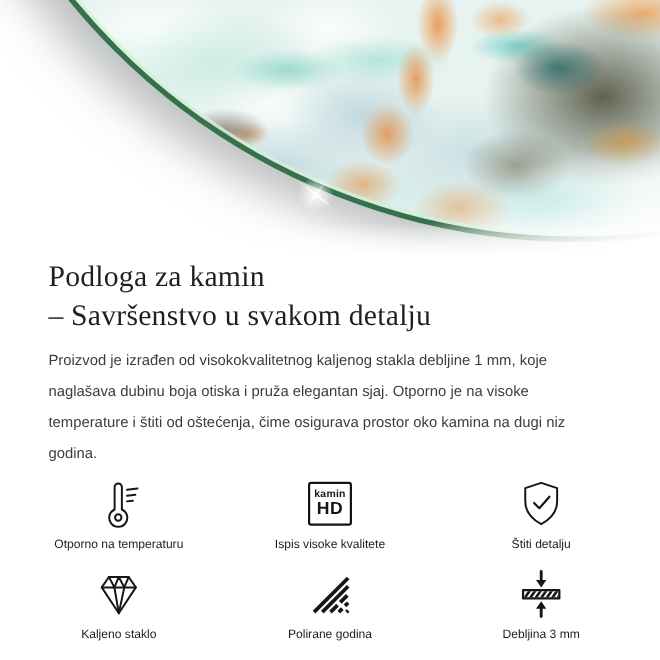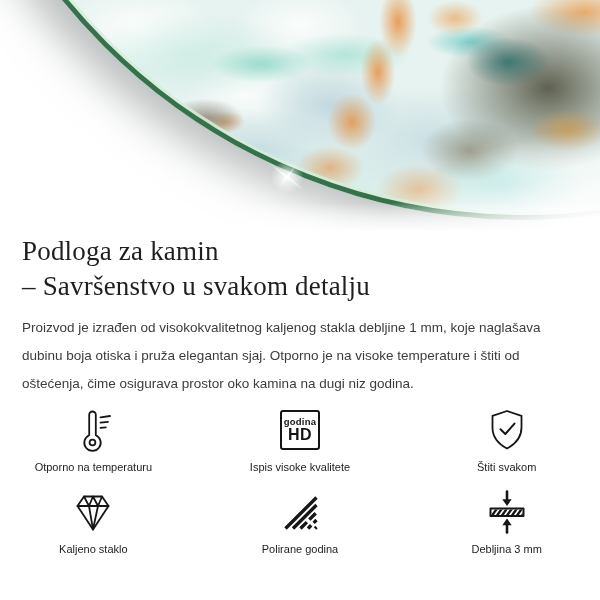--- a/index.html
+++ b/index.html
@@ -88,21 +88,21 @@
     pointer-events: none;
   }
   .sparkle::before, .sparkle::after {
     content: ""; position: absolute; left: 50%; top: 50%;
     background: linear-gradient(to right, rgba(255,255,255,0), #fff 50%, rgba(255,255,255,0));
   }
   .sparkle::before { width: 42px; height: 2px; transform: translate(-50%,-50%) rotate(38deg); }
   .sparkle::after  { width: 26px; height: 2px; transform: translate(-50%,-50%) rotate(-52deg); }
 
   
-  .content { padding: 0 22px; }
+  .content { padding: 0 44px; }
   h1.title {
     margin: 0; padding-top: 4px;
     font-family: "Liberation Serif", serif;
     font-weight: 400;
     font-size: 27px; line-height: 35px;
     color: #1f1f1f;
     letter-spacing: .2px;
   }
   p.desc {
     margin: 10px 0 0;
@@ -170,35 +170,35 @@
             <path d="M31.5 16.6 L39 15.8"></path>
             <path d="M31.5 21.8 L36.8 21.3"></path>
           </svg>
         </div>
         <div class="feature-label">Otporno na temperaturu</div>
       </div>
 
       <div class="feature">
         <div class="icon-box">
           <div class="uhd">
-            <span class="t1">godina</span>
+            <span class="t1">kamin</span>
             <span class="t2">HD</span>
           </div>
         </div>
         <div class="feature-label">Ispis visoke kvalitete</div>
       </div>
 
       <div class="feature">
         <div class="icon-box">
           <svg class="ico" width="48" height="48" viewBox="0 0 48 48">
             <path d="M24 5 L38.5 9.8 V21.5 C38.5 31.3 32.3 38.1 24 42.5 C15.7 38.1 9.5 31.3 9.5 21.5 V9.8 Z"></path>
             <path d="M17.5 23.2 l4.8 4.8 L31.5 17.6" stroke-width="2"></path>
           </svg>
         </div>
-        <div class="feature-label">Štiti svakom</div>
+        <div class="feature-label">Štiti detalju</div>
       </div>
 
       <div class="feature">
         <div class="icon-box">
           <svg class="ico" width="48" height="48" viewBox="0 0 48 48">
             <path d="M15 8.5 H33 L39.5 18 L24 41.5 L8.5 18 Z"></path>
             <path d="M8.5 18 H39.5"></path>
             <path d="M15 8.5 L20 18 L24 8.5 L29 18 L33 8.5"></path>
             <path d="M20 18 L24 41.5 L29 18"></path>
           </svg>

